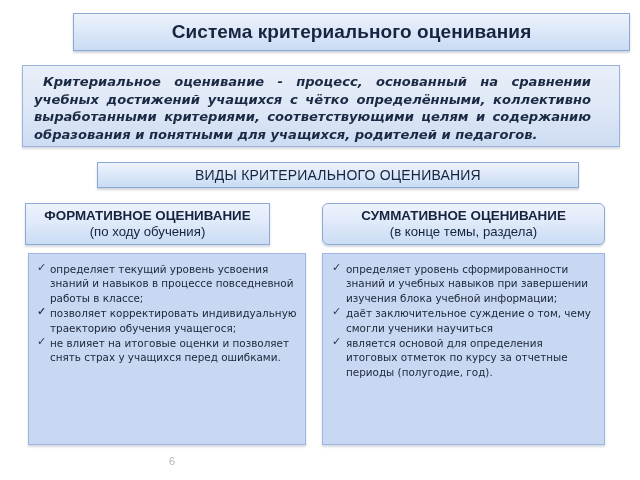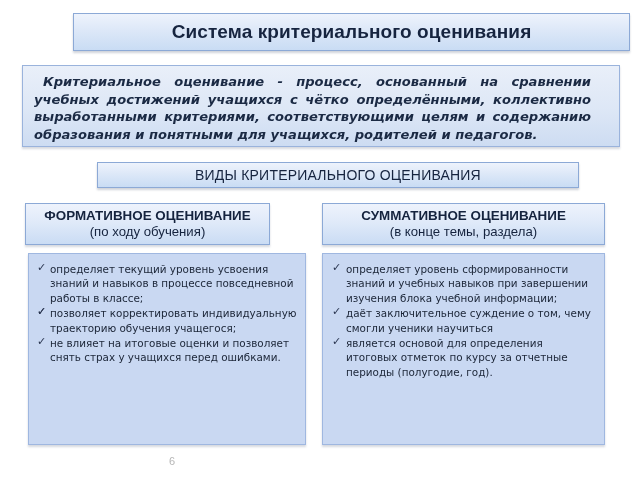--- a/index.html
+++ b/index.html
@@ -89,21 +89,21 @@
     border: 1px solid #8ca9d6;
     background: linear-gradient(to bottom, #eef3fc 0%, #e0eaf9 45%, #cadcf4 100%);
     box-shadow: 0 2px 2px rgba(120,130,150,0.3);
     display: flex;
     flex-direction: column;
     align-items: center;
     justify-content: center;
     color: #15233e;
   }
   #formative-header { left: 25px;  width: 245px; }
-  #summative-header { left: 322px; width: 283px; }
+  #summative-header { left: 322px; width: 283px; border-radius: 6px; }
 
   .col-header .line1 {
     font-size: 13.4px;
     font-weight: bold;
     line-height: 16px;
   }
   .col-header .line2 {
     font-size: 13.2px;
     font-weight: normal;
     line-height: 16px;

